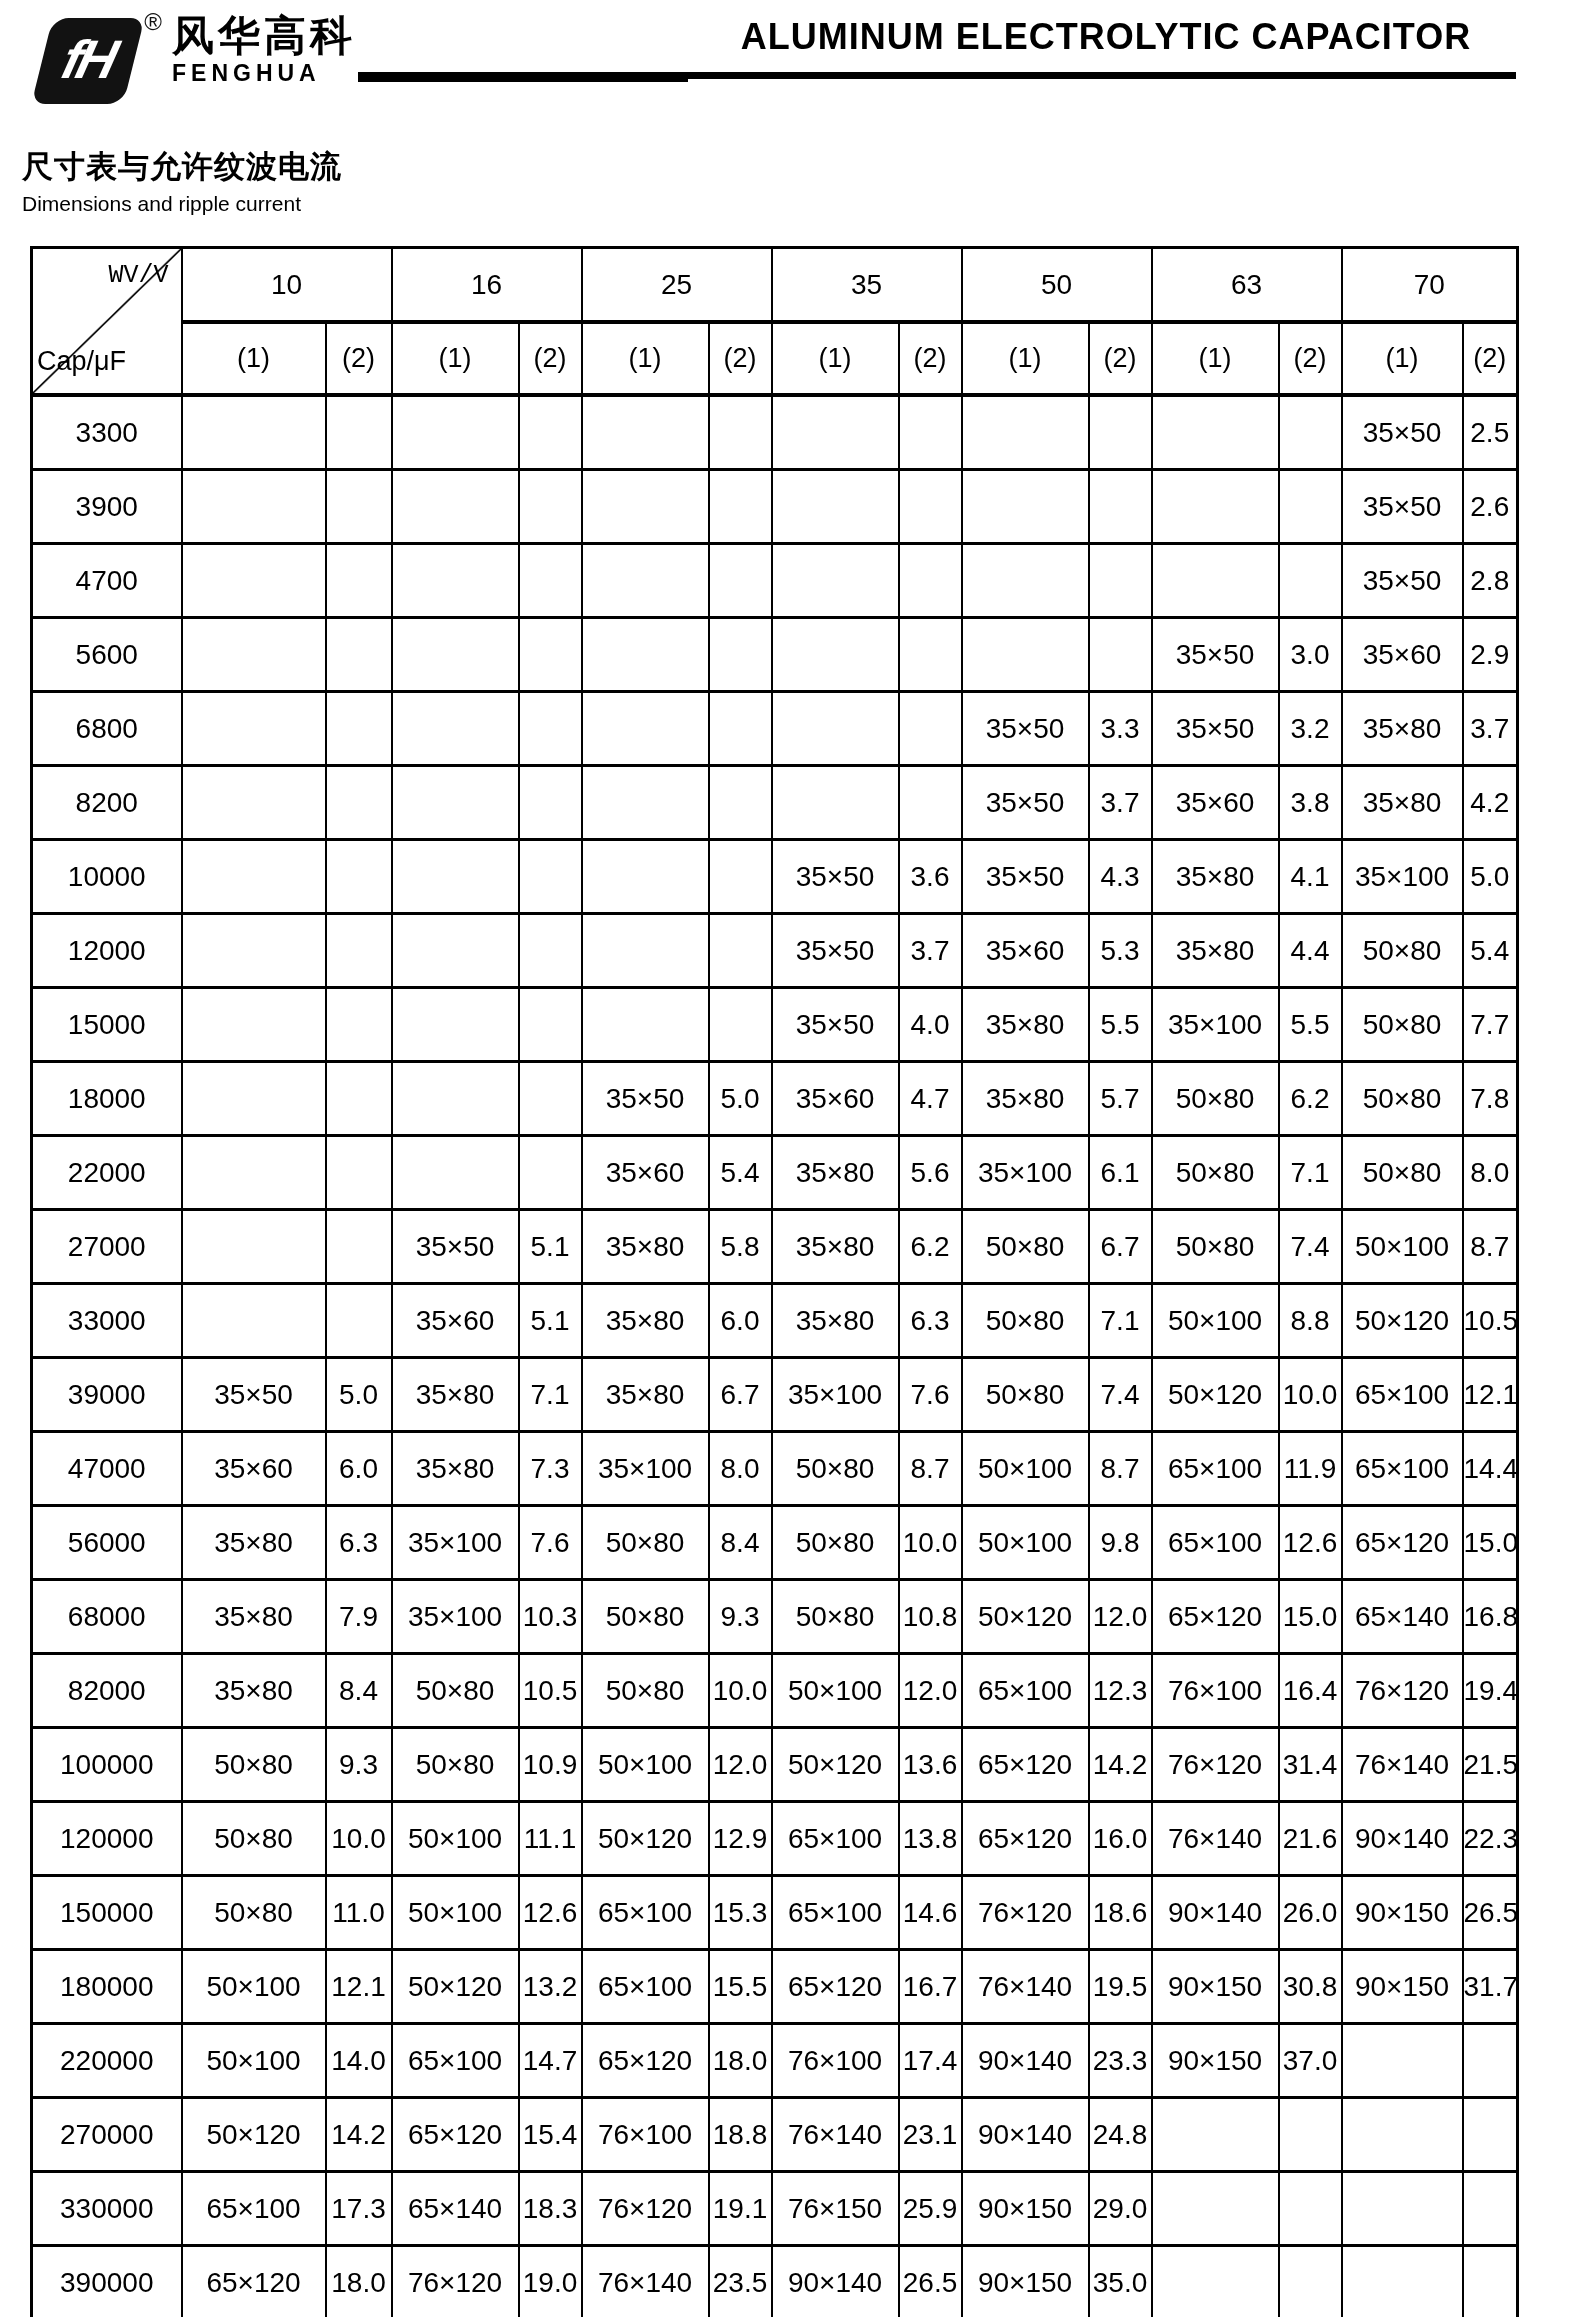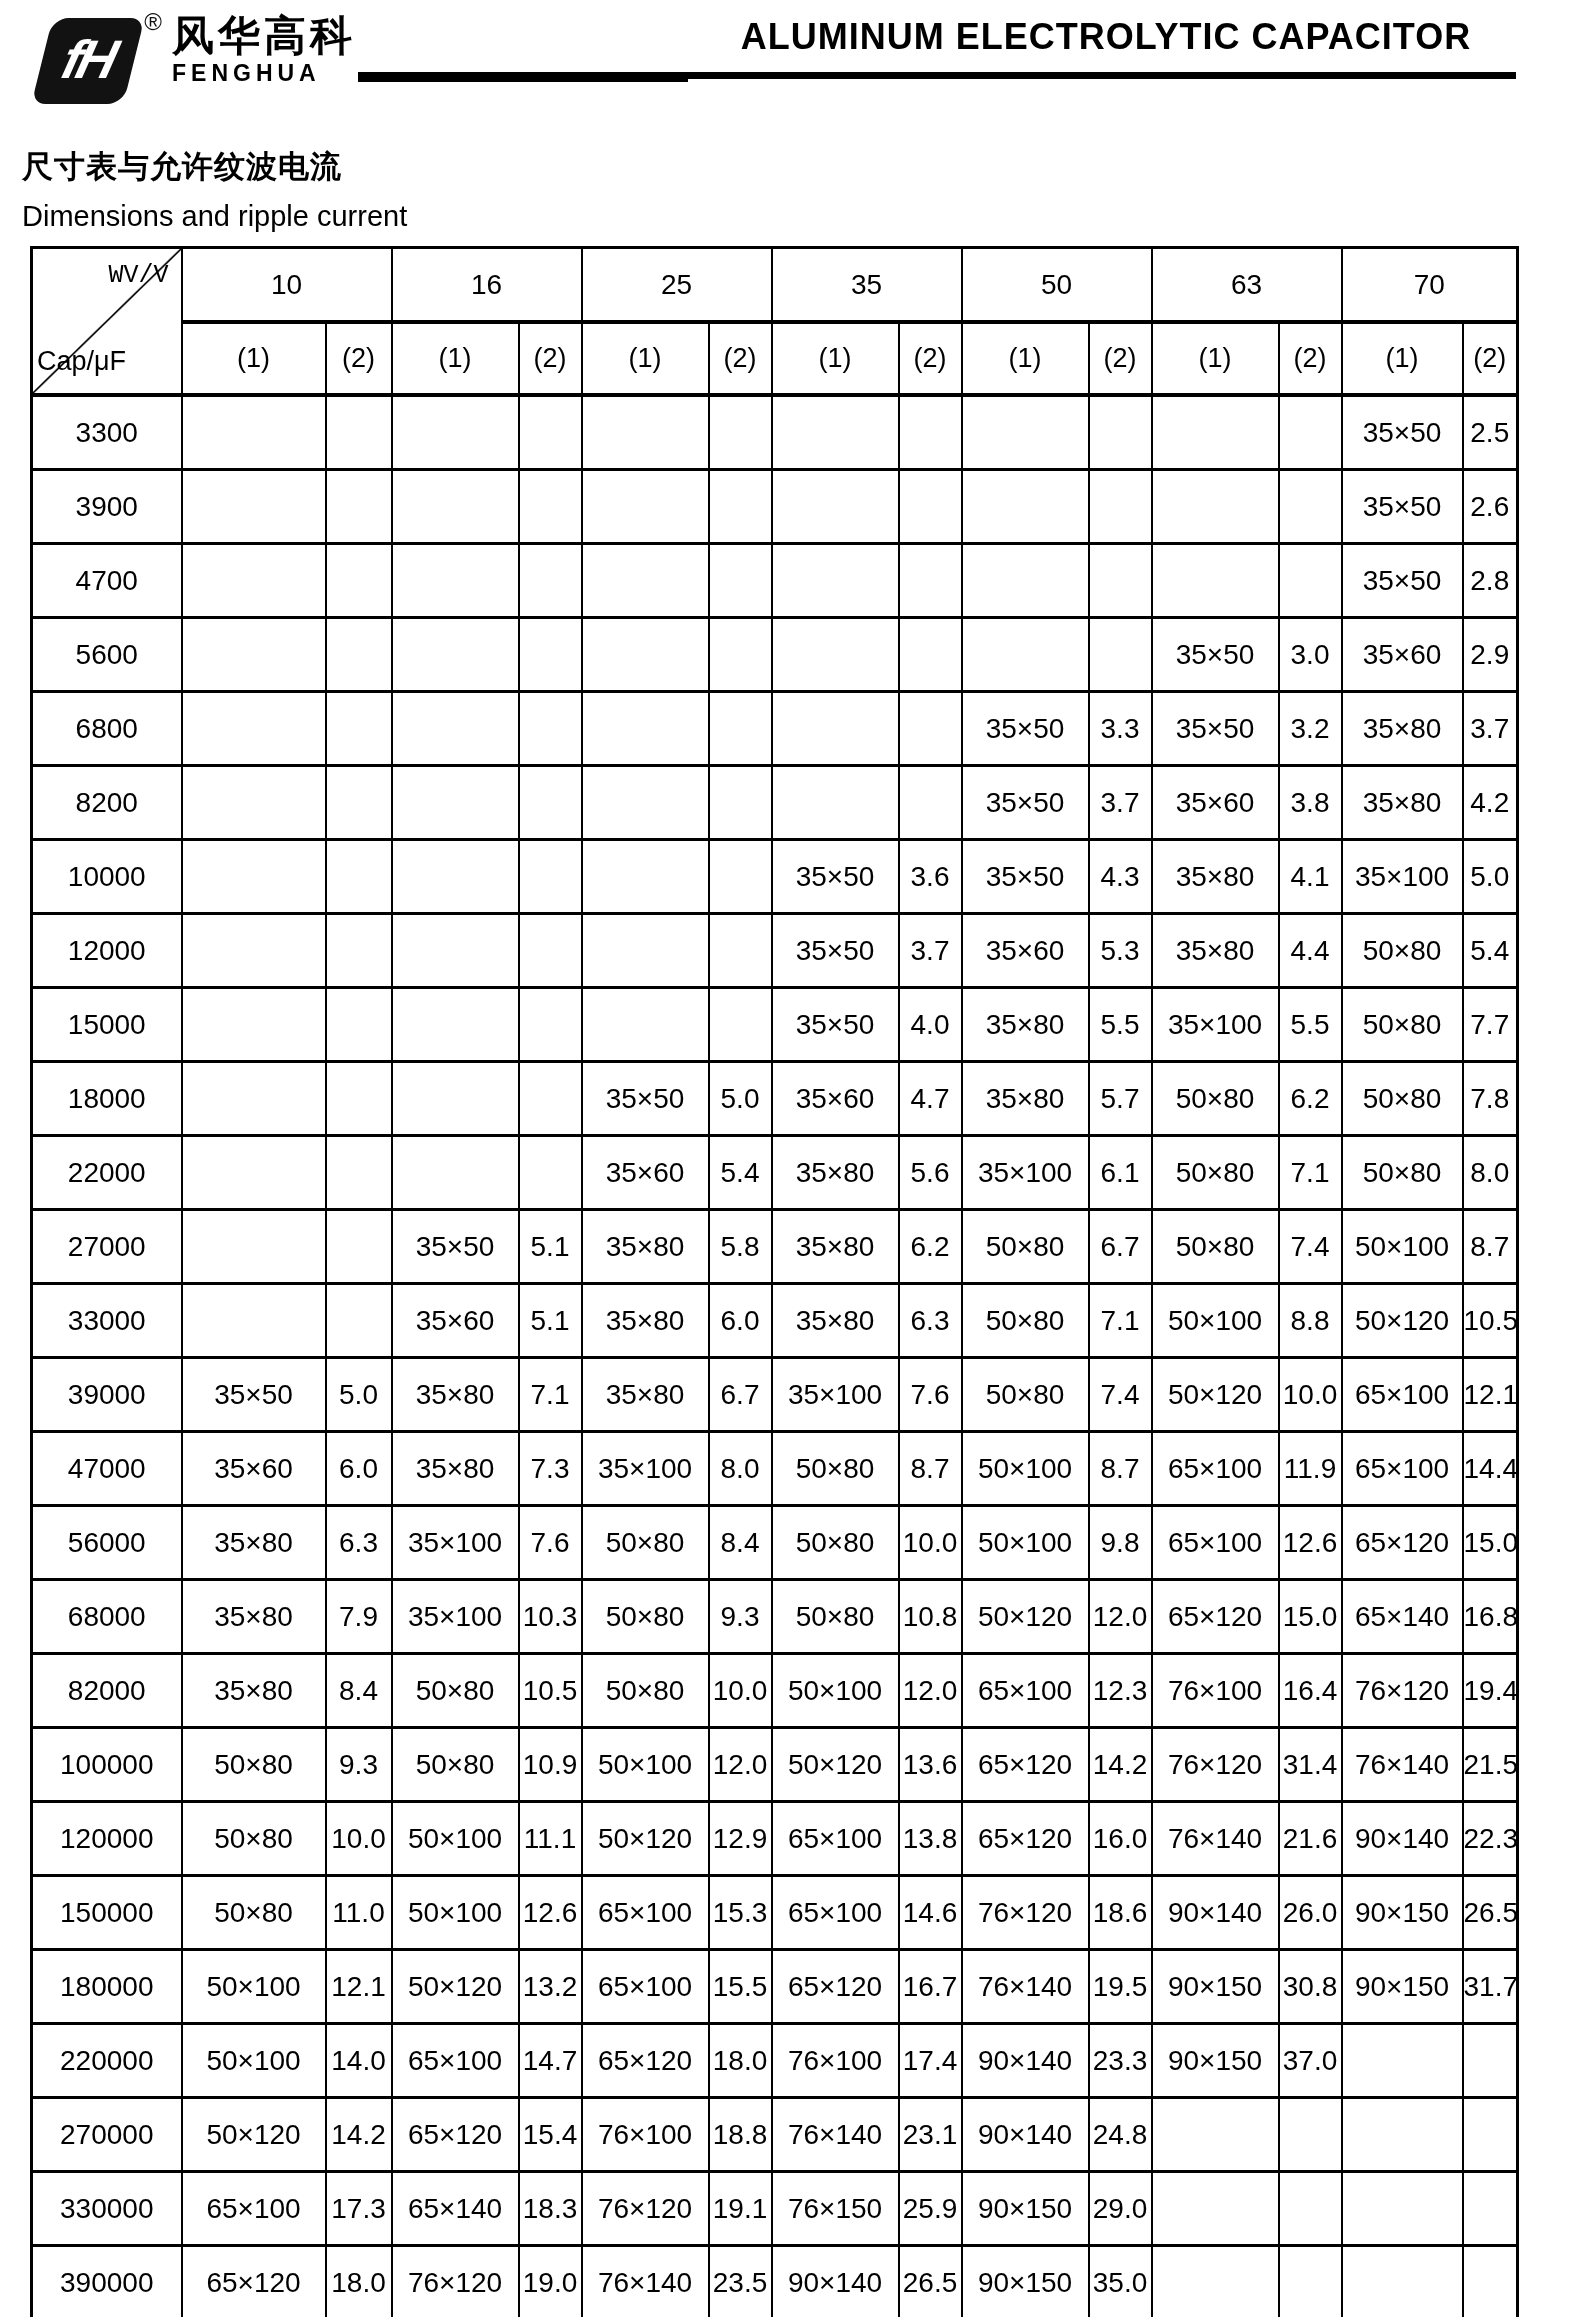--- a/index.html
+++ b/index.html
@@ -18,21 +18,21 @@
   .brand-text{margin-left:14px;}
   .brand-cn{font-size:42px;font-weight:bold;letter-spacing:4px;line-height:1.05;}
   .brand-en{font-size:23px;font-weight:600;letter-spacing:5px;margin-top:2px;}
   .doc-title{position:absolute;top:16px;left:700px;width:812px;text-align:center;
         font-size:36px;font-weight:bold;letter-spacing:1px;white-space:nowrap;}
   .rule{position:absolute;top:72px;left:358px;width:1158px;height:7px;background:#000;}
   .rule2{position:absolute;top:79px;left:358px;width:330px;height:3px;background:#000;}
 
   
   .h-cn{position:absolute;top:146px;left:22px;font-size:31px;font-weight:700;letter-spacing:1px;}
-  .h-en{position:absolute;top:200px;left:22px;font-size:29px;text-align:center;}
+  .h-en{position:absolute;top:192px;left:22px;font-size:21px;text-align:center;}
 
   
   table.dims{position:absolute;top:246px;left:30px;border-collapse:collapse;table-layout:fixed;
         width:1486px;background:#fff;border:3px solid #000;}
   table.dims th,table.dims td{border-left:2px solid #000;border-right:2px solid #000;
         text-align:center;vertical-align:middle;padding:0;font-weight:normal;
         font-size:28px;line-height:1;overflow:hidden;white-space:nowrap;}
   thead tr.vrow th{height:71px;border-bottom:4px solid #000;font-size:28px;}
   thead tr.srow th{height:69px;border-bottom:4px solid #000;font-size:27px;}
   tbody td,tbody th{height:71px;border-bottom:3px solid #000;}

